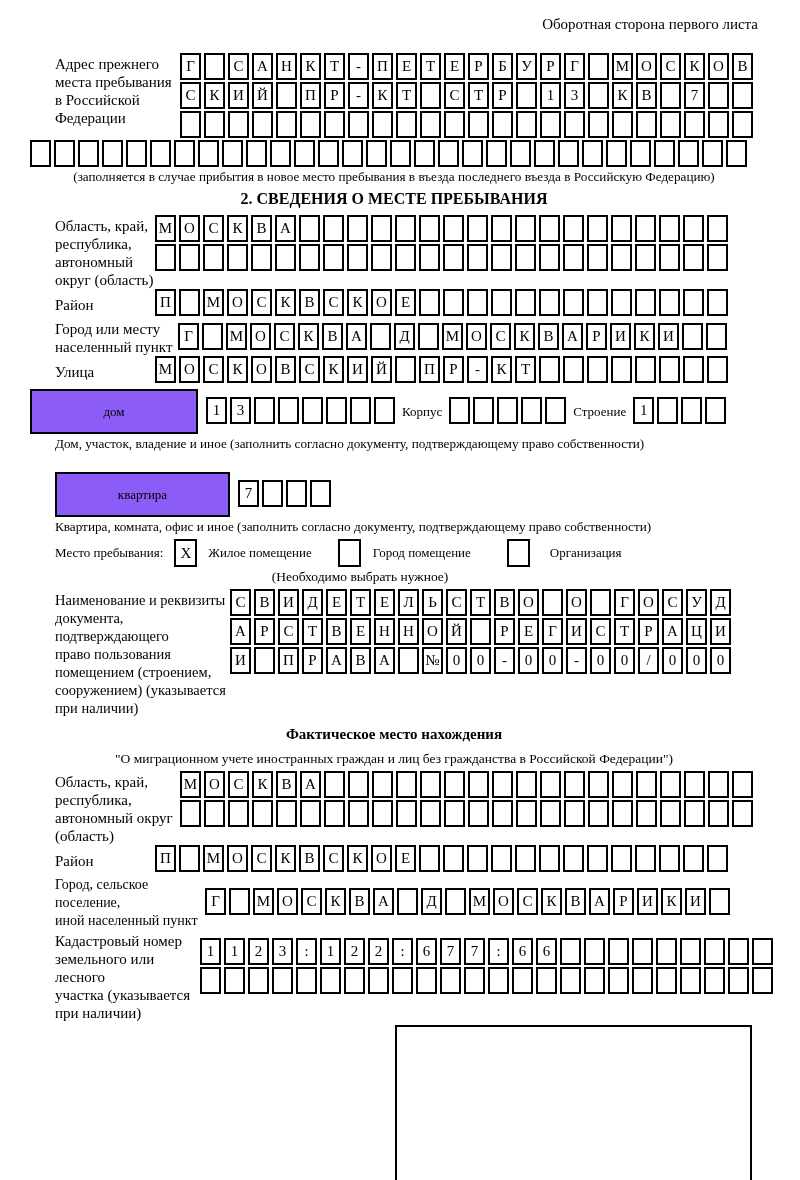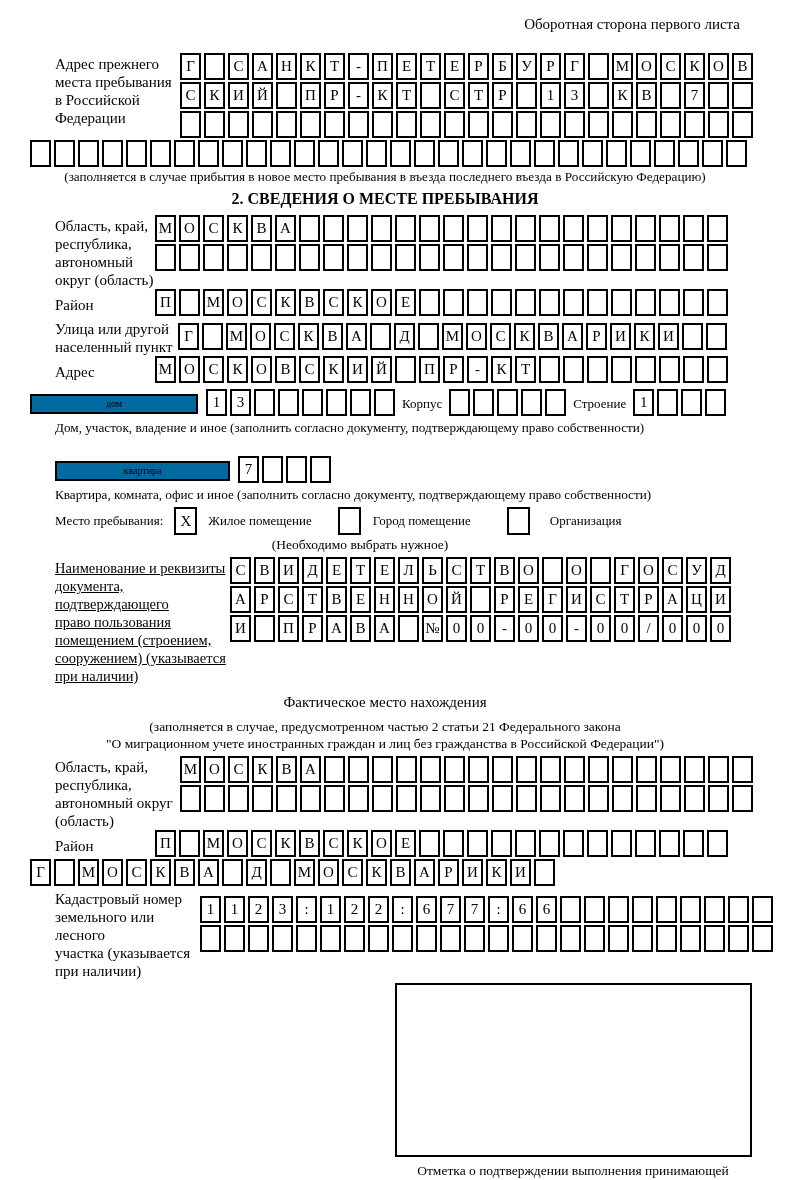--- a/index.html
+++ b/index.html
@@ -1,48 +1,48 @@
 <!DOCTYPE html>
 <html><head>
 <meta charset="utf-8">
 <style>
   * { margin:0; padding:0; box-sizing:border-box; }
   html,body { background:#fff; }
   body { width:800px; height:1180px; color:#000;
          font-family:"Liberation Serif","DejaVu Serif",serif; overflow:hidden; }
-  .page { width:800px; height:1180px; padding:16px 60px 0 30px; position:relative; background:#fff; }
+  .page { width:800px; height:1180px; padding:16px 42px 0 30px; position:relative; background:#fff; }
 
   .header-note { text-align:right; font-size:15px; margin-bottom:20px; }
 
   .flexrow { display:flex; align-items:flex-start; }
   .vcenter { align-items:center; }
   .ml25 { margin-left:25px; }
 
   .label { font-size:15px; line-height:18px; white-space:pre-line; padding-top:2px; }
   .w100 { flex:0 0 100px; }
   .w123 { flex:0 0 123px; }
   .w125 { flex:0 0 125px; }
-  .w175 { flex:0 0 175px;text-decoration:underline; }
+  .w175 { flex:0 0 175px; }
   .doc-label { font-size:14.5px; line-height:18px; }
 
   .cellrow { display:flex; margin-bottom:2px; }
   .cell { flex:0 0 auto; width:21px; height:27px; border:2px solid #000; margin-right:3px;
           display:inline-flex; align-items:center; justify-content:center;
           font-size:15px; background:#fff; }
 
   .caption { font-size:13.2px; line-height:16px; margin:2px 0 4px; }
   .caption.center { text-align:center; }
   .caption.left { margin-left:25px; }
 
   .section-title { text-align:center; font-weight:bold; font-size:16px; margin:5px 0 7px; }
-  .sub-title { text-align:center; font-weight:normal; font-size:15px; margin:9px 0 7px; }
+  .sub-title { text-align:center; font-weight:bold; font-size:15px; margin:9px 0 7px; }
   .note { text-align:center; font-size:13.5px; line-height:17px; }
 
-  .widebox { height:20px; border:2px solid #000; display:flex; align-items:center;
-             justify-content:center; font-size:10px; margin-right:8px; background:#0369a1; }
+  .widebox { height:45px; border:2px solid #000; display:flex; align-items:center;
+             justify-content:center; font-size:13px; margin-right:8px; background:#8b5cf6; }
   .house-box { flex:0 0 168px; }
   .apt-box { flex:0 0 175px; margin-left:25px; }
   .house-row { margin-top:4px; margin-bottom:2px; }
   .apt-row { margin-top:20px; margin-bottom:2px; }
   .inline-label { font-size:13px; margin:0 7px 0 4px; align-self:center;text-align:right; }
 
   .stay-row { margin-left:25px; margin-top:4px; align-items:center; }
   .stay-row .inline-label { margin:0; }
   .checkbox { flex:0 0 23px; width:23px; height:28px; border:2px solid #000;
               display:flex; align-items:center; justify-content:center; font-size:15px; }
@@ -271,21 +271,21 @@
         <span class="cell"></span>
         <span class="cell"></span>
         <span class="cell"></span>
         <span class="cell"></span>
         <span class="cell"></span>
         <span class="cell"></span>
       </div>
   </div>
 
   <div class="flexrow vcenter">
-    <div class="label w123 ml25">Улица или другой
+    <div class="label w123 ml25">Город или месту
 населенный пункт</div>
     <div class="cellrow">
         <span class="cell">Г</span>
         <span class="cell"></span>
         <span class="cell">М</span>
         <span class="cell">О</span>
         <span class="cell">С</span>
         <span class="cell">К</span>
         <span class="cell">В</span>
         <span class="cell">А</span>
@@ -301,21 +301,21 @@
         <span class="cell">Р</span>
         <span class="cell">И</span>
         <span class="cell">К</span>
         <span class="cell">И</span>
         <span class="cell"></span>
         <span class="cell"></span>
       </div>
   </div>
 
   <div class="flexrow vcenter">
-    <div class="label w100 ml25">Адрес</div>
+    <div class="label w100 ml25">Улица</div>
     <div class="cellrow">
         <span class="cell">М</span>
         <span class="cell">О</span>
         <span class="cell">С</span>
         <span class="cell">К</span>
         <span class="cell">О</span>
         <span class="cell">В</span>
         <span class="cell">С</span>
         <span class="cell">К</span>
         <span class="cell">И</span>
@@ -463,21 +463,20 @@
           <span class="cell">0</span>
           <span class="cell">/</span>
           <span class="cell">0</span>
           <span class="cell">0</span>
           <span class="cell">0</span>
         </div>
     </div>
   </div>
 
   <div class="sub-title">Фактическое место нахождения</div>
-  <div class="note">(заполняется в случае, предусмотренном частью 2 статьи 21 Федерального закона</div>
   <div class="note">"О миграционном учете иностранных граждан и лиц без гражданства в Российской Федерации")</div>
 
   <div class="flexrow" style="margin-top:4px;">
     <div class="label w125 ml25">Область, край,
 республика,
 автономный округ
 (область)</div>
     <div>
       <div class="cellrow">
           <span class="cell">М</span>
@@ -558,20 +557,22 @@
         <span class="cell"></span>
         <span class="cell"></span>
         <span class="cell"></span>
         <span class="cell"></span>
         <span class="cell"></span>
         <span class="cell"></span>
       </div>
   </div>
 
   <div class="flexrow vcenter">
+    <div class="label" style="flex:0 0 150px; margin-left:25px; font-size:14px;">Город, сельское поселение,
+иной населенный пункт</div>
     <div class="cellrow">
         <span class="cell">Г</span>
         <span class="cell"></span>
         <span class="cell">М</span>
         <span class="cell">О</span>
         <span class="cell">С</span>
         <span class="cell">К</span>
         <span class="cell">В</span>
         <span class="cell">А</span>
         <span class="cell"></span>

